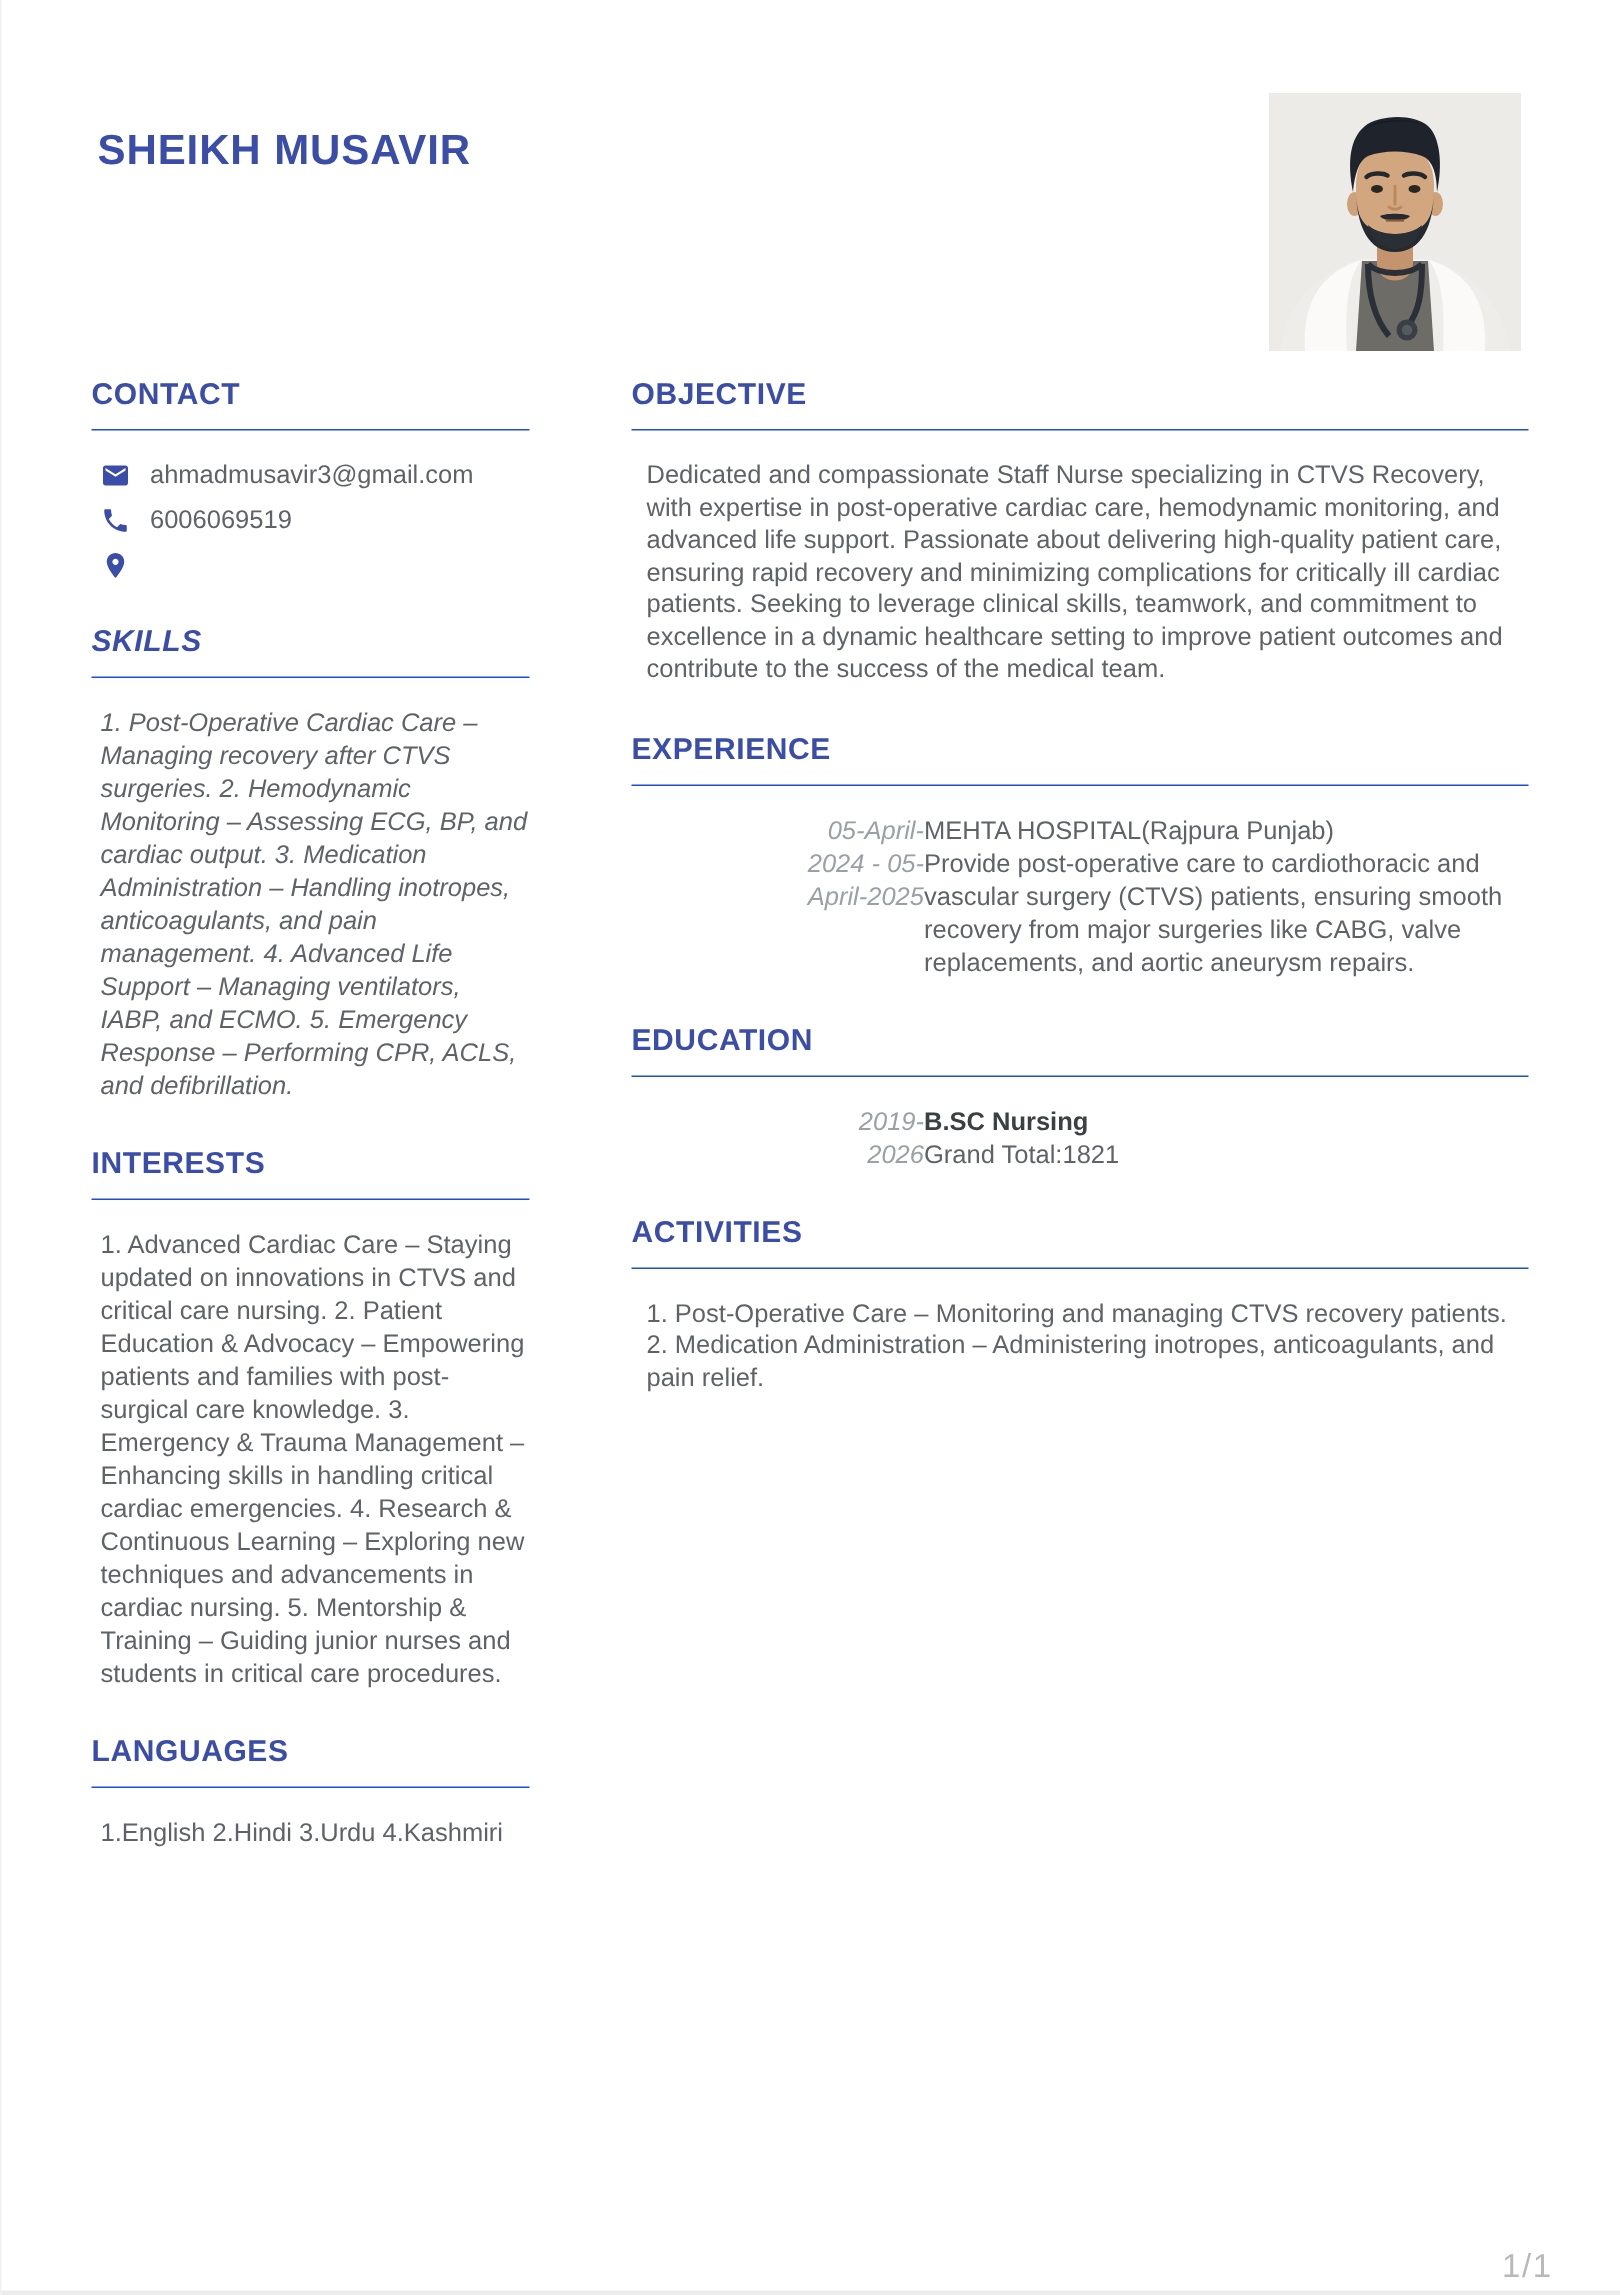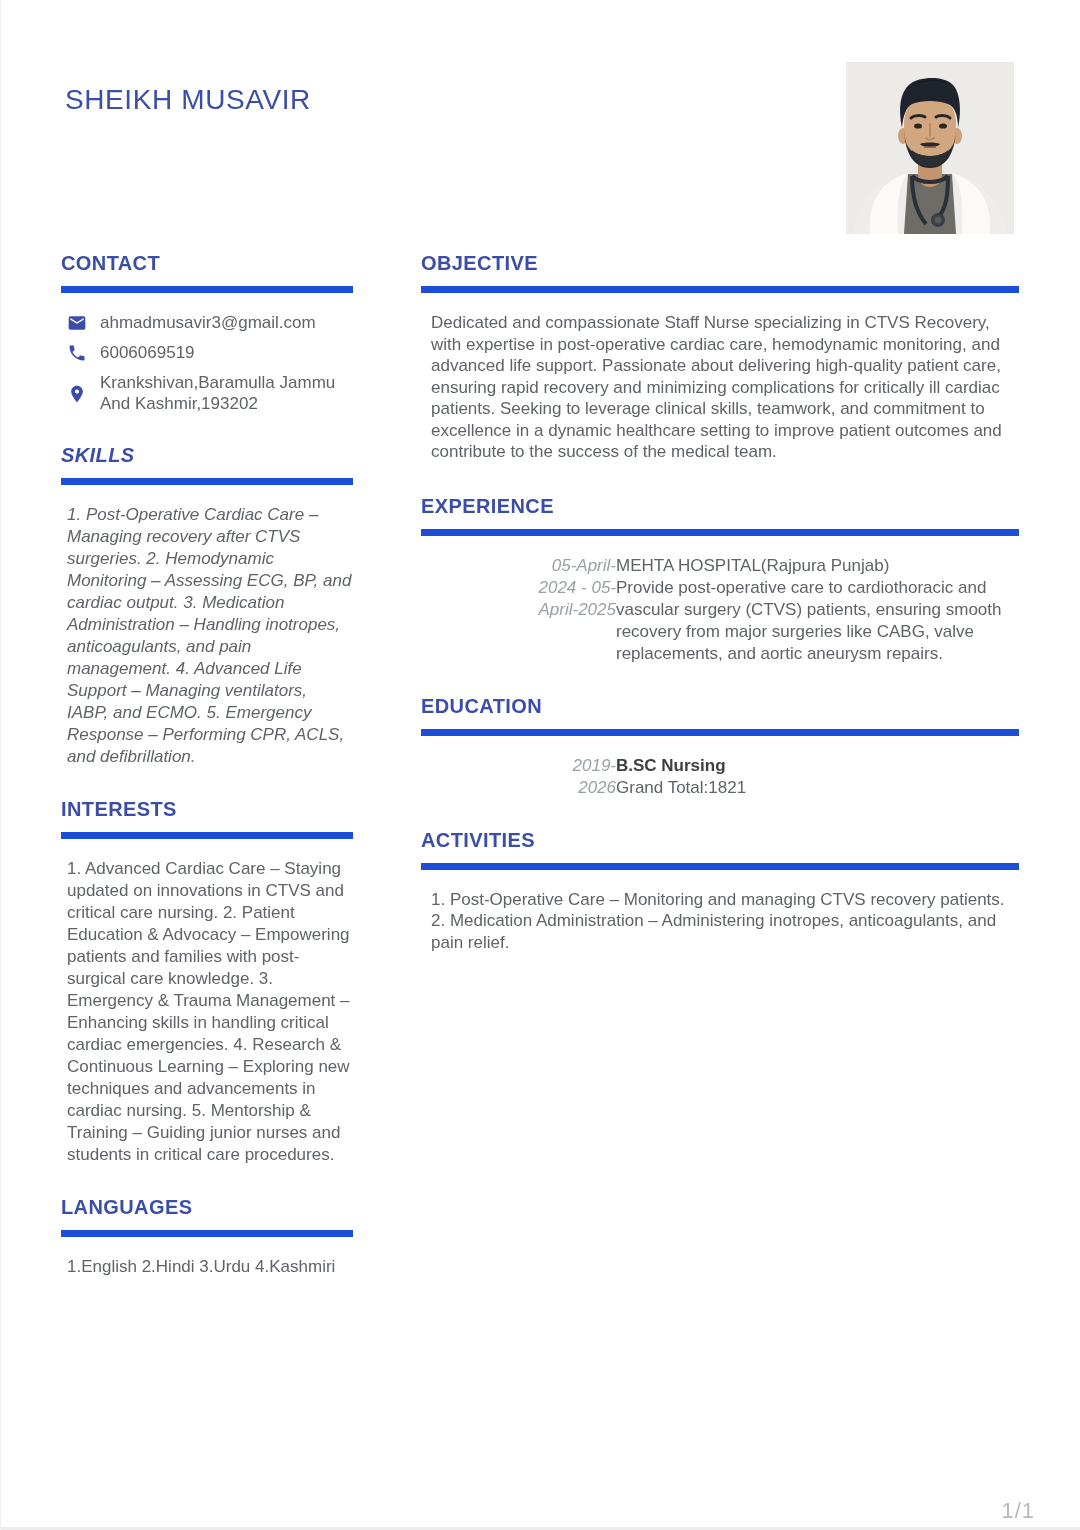--- a/index.html
+++ b/index.html
@@ -6,33 +6,33 @@
   .page{
     position:relative;
     width:1080px;height:1530px;
     background:#ffffff;
     font-family:"Liberation Sans", sans-serif;
     overflow:hidden;
     border-left:1px solid #f0f0f0;
   }
   .name{
     position:absolute;left:64px;top:84px;
-    font-size:28px;font-weight:400;color:#3a4da8;letter-spacing:.6px;
+    font-size:28px;font-weight:700;color:#3a4da8;letter-spacing:.6px;
   }
   .photo{
     position:absolute;left:845px;top:62px;width:168px;height:172px;
     display:block;
   }
   .col{position:absolute;top:252px;}
   .col-left{left:60px;width:292px;}
   .col-right{left:420px;width:598px;}
   .section{margin-bottom:30px;}
   .section-title{
     font-size:20px;font-weight:700;color:#3a4da8;letter-spacing:.4px;
-    padding-bottom:11px;border-bottom:7px solid #1d4ed8;
+    padding-bottom:11px;border-bottom:1px solid #1d4ed8;
   }
   .section-body{
     margin-top:19px;font-size:17px;color:#5f6368;
   }
   .col-left .section-body{line-height:22px;padding-left:6px;}
   .col-right .section-body{line-height:21.5px;padding-left:10px;}
   .col-left .section{margin-bottom:30px;}
   .sec-contact{margin-bottom:34px;}
   .sec-skills{margin-bottom:28px;font-style:italic;}
   .sec-interests{margin-bottom:22px;}
@@ -121,21 +121,20 @@
         <div class="contact-row">
           <svg viewBox="0 0 24 24">
               <path fill="#3a4da8" d="M6.62 10.79c1.44 2.83 3.76 5.14 6.59 6.59l2.2-2.2c.27-.27.67-.36 1.02-.24 1.12.37 2.33.57 3.57.57.55 0 1 .45 1 1V20c0 .55-.45 1-1 1-9.39 0-17-7.61-17-17 0-.55.45-1 1-1h3.5c.55 0 1 .45 1 1 0 1.25.2 2.45.57 3.57.11.35.03.74-.25 1.02l-2.2 2.2z"></path>
             </svg>
           <div class="contact-text">6006069519</div>
         </div>
         <div class="contact-row">
           <svg viewBox="0 0 24 24">
               <path fill="#3a4da8" d="M12 2C8.13 2 5 5.13 5 9c0 5.25 7 13 7 13s7-7.75 7-13c0-3.87-3.13-7-7-7zm0 9.5c-1.38 0-2.5-1.12-2.5-2.5s1.12-2.5 2.5-2.5 2.5 1.12 2.5 2.5-1.12 2.5-2.5 2.5z"></path>
             </svg>
-          <div class="contact-text">Krankshivan,Baramulla Jammu And Kashmir,193202</div>
         </div>
       </div>
     </div>
 
     <div class="section sec-skills">
       <div class="section-title">SKILLS</div>
       <div class="section-body">1. Post-Operative Cardiac Care – Managing recovery after CTVS surgeries. 2. Hemodynamic Monitoring – Assessing ECG, BP, and cardiac output. 3. Medication Administration – Handling inotropes, anticoagulants, and pain management. 4. Advanced Life Support – Managing ventilators, IABP, and ECMO. 5. Emergency Response – Performing CPR, ACLS, and defibrillation.</div>
     </div>
 
     <div class="section sec-interests">

